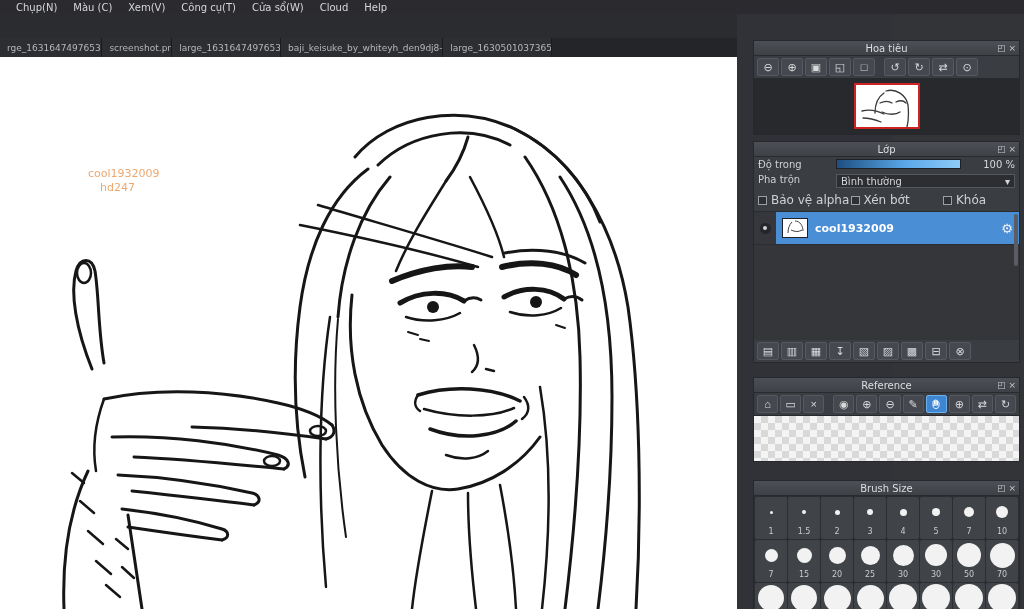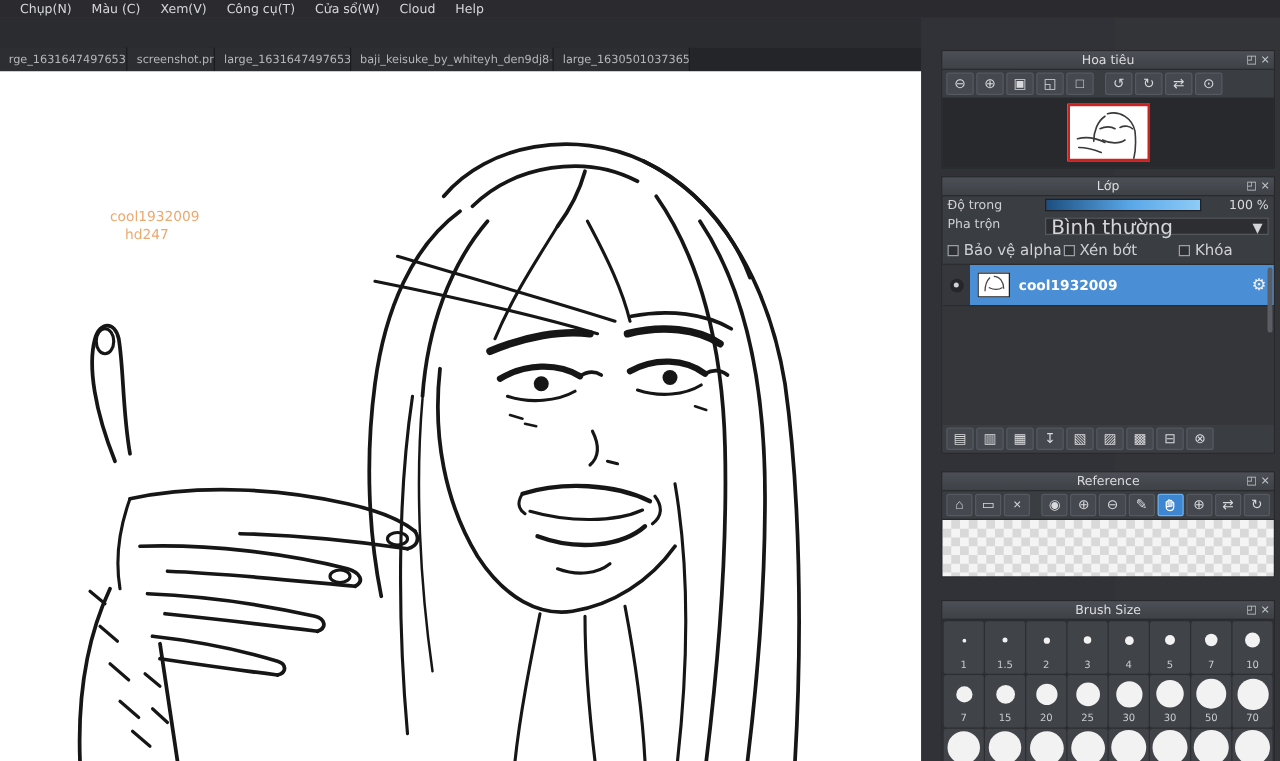--- a/index.html
+++ b/index.html
@@ -1,18 +1,18 @@
 <!DOCTYPE html>
 <html><head>
 <meta charset="utf-8">
 <style>
   * { margin:0; padding:0; box-sizing:border-box; }
   html,body { width:1024px; height:609px; overflow:hidden; background:#323438;
     font-family:"DejaVu Sans","Liberation Sans",sans-serif; }
-  .app { position:relative; width:892px; height:609px; background:#4c1d95; }
+  .app { position:relative; width:892px; height:609px; background:#737373; }
 
   
   .menubar { position:absolute; top:0; left:0; width:1024px; height:14px;
     background:#2b2b2f; display:flex; align-items:center; padding-left:8px; z-index:5; }
   .menubar span { color:#d6d7d9; font-size:10px; padding:0 8px; white-space:nowrap; cursor:default; }
 
   
   .left { position:absolute; top:14px; left:0; width:737px; bottom:0; display:flex; flex-direction:column; }
   .spacer-band { height:24px; background:#2b2c30; }
   .tabbar { height:19px; background:#242528; display:flex; align-items:stretch; overflow:hidden; }
@@ -45,21 +45,21 @@
   .nav-thumb-area { height:56px; background:#27292d; display:flex; align-items:center; justify-content:center; }
   .nav-thumb { width:66px; height:46px; background:#ffffff; border:2px solid #cc2222; }
 
   
   .lrow { display:flex; padding:2px 4px; gap:20px; }
   .lrow .lbl { width:58px; color:#cfd1d4; font-size:10px; }
   .slider { flex:1; height:10px; border:1px solid #1f2126;
     background:linear-gradient(90deg,#1d4f80,#5aa7e8 55%,#8ecbf7); }
   .pct { width:34px; text-align:right; color:#d8d9db; font-size:10px; }
   .dropdown { flex:1; height:14px; background:#2c2e32; border:1px solid #55585d; color:#d4d5d8;
-    font-size:16px; display:flex; align-items:center; padding:0 4px; justify-content:space-between; cursor:pointer; }
+    font-size:10px; display:flex; align-items:center; padding:0 4px; justify-content:space-between; cursor:pointer; }
   .checks { display:flex; align-items:center; padding:3px 4px 4px; border-bottom:1px solid #2a2c2f; }
   .check { display:flex; align-items:center; gap:4px; color:#cfd1d4; font-size:12px; flex:1; cursor:pointer; }
   .cb { width:9px; height:9px; border:1px solid #9aa0a6; background:#2e3034; display:inline-block; }
   .layer-list { background:#34363a; min-height:128px; position:relative; }
   .layer-row { height:33px; display:flex; align-items:center; border-bottom:1px solid #2a2c2f; cursor:pointer; }
   .vis-zone { width:22px; height:100%; display:flex; align-items:center; justify-content:center; background:#35373c; }
   .vis-dot { width:11px; height:11px; border-radius:50%; background:#24262a; display:flex; align-items:center; justify-content:center; }
   .vis-dot::after { content:""; width:4px; height:4px; border-radius:50%; background:#cfd2d6; }
   .layer-main { flex:1; height:100%; display:flex; align-items:center; gap:7px; padding:0 6px; background:#45484d; }
   .layer-row.selected .layer-main { background:#4a8ed6; }

